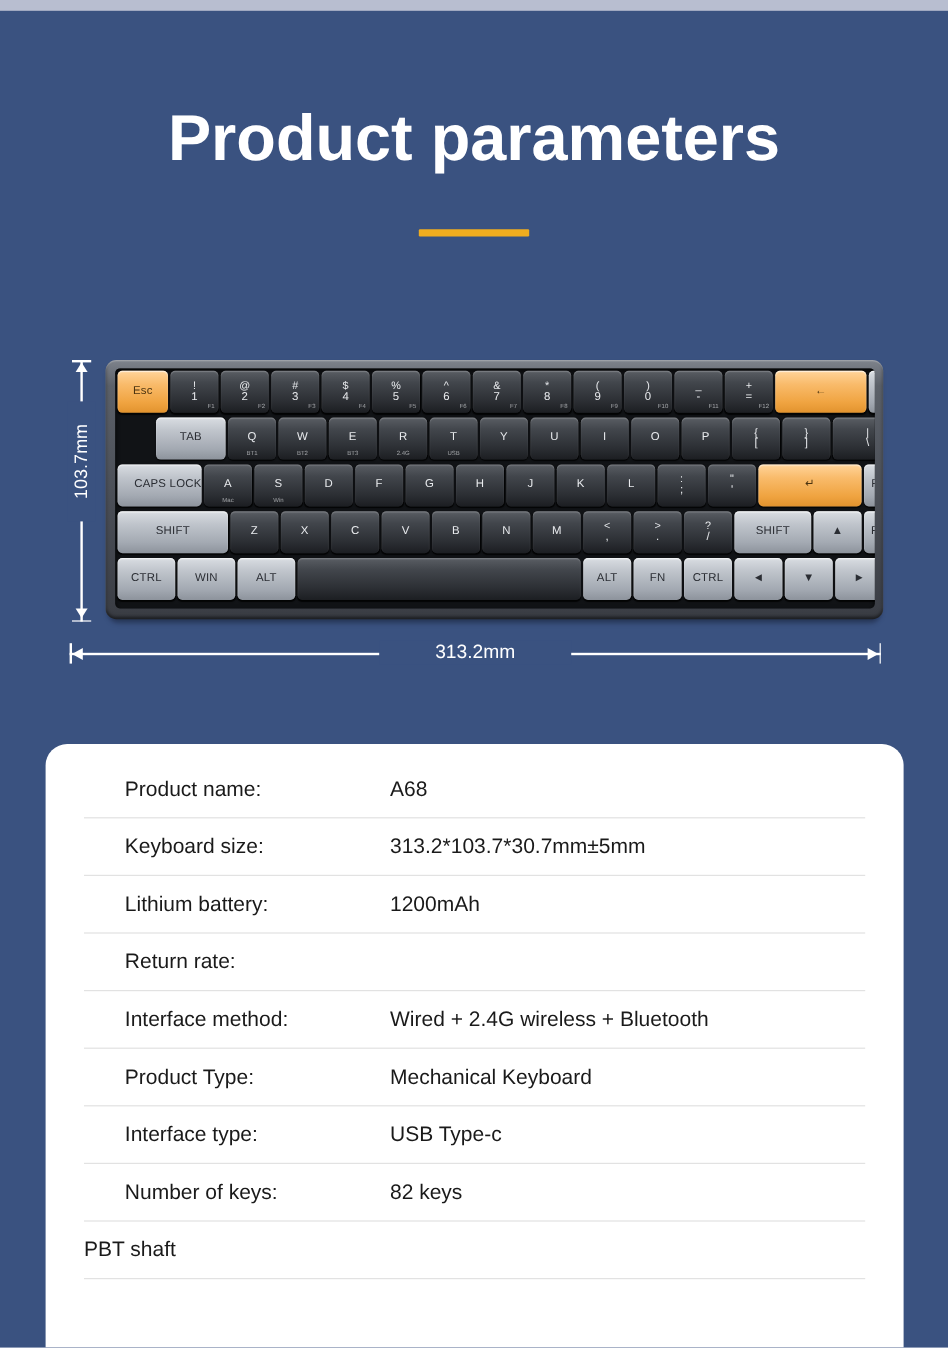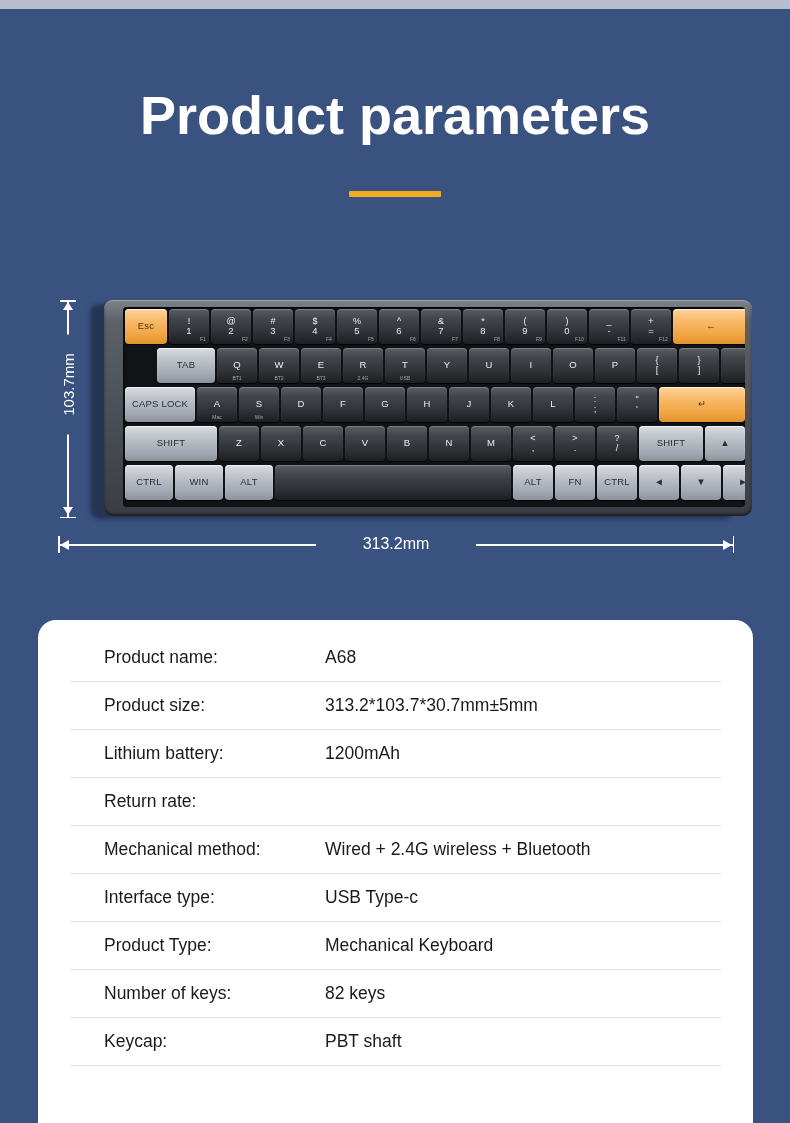--- a/index.html
+++ b/index.html
@@ -150,26 +150,26 @@
   .kb-shadow {
     position: absolute;
     left: 2px; top: 4px;
     width: 644px; height: 215px;
     background: rgba(10,16,32,0.45);
     border-radius: 9px;
     filter: blur(2px);
   }
   .kb-case {
     position: absolute;
-    left: 16px; top: 0;
+    left: 0; top: 0;
     width: 648px; height: 216px;
     border-radius: 9px;
     background: linear-gradient(180deg,#7e838c 0%,#5c6169 10%,#4a4e56 55%,#3a3d44 100%);
     box-sizing: border-box;
-    padding: 7px 7px 9px 19px;
+    padding: 7px 7px 9px 8px;
     box-shadow: inset 0 1px 1px rgba(255,255,255,0.30),
                 inset 0 -2px 3px rgba(0,0,0,0.55);
   }
   .kb-plate {
     position: relative;
     width: 100%;
     height: 100%;
     background: #111316;
     border-radius: 4px;
     box-shadow: inset 0 2px 4px rgba(0,0,0,0.85);
@@ -429,21 +429,21 @@
               <div class="top">}</div>
               <div class="bot">]</div>
             </div>
             <div class="key dark" style="width: 58px;">
               <div class="top">|</div>
               <div class="bot">\</div>
             </div>
             <div class="key light mod-label" style="width: 40px;"></div>
           </div>
           <div class="kb-row">
-            <div class="key light mod-label" style="width: 70px;">
+            <div class="key light mod-label" style="width: 70px; align-items: flex-end;">
               <div class="main">CAPS LOCK</div>
             </div>
             <div class="key dark" style="width: 40px;">
               <div class="main">A</div>
               <div class="sub-c">Mac</div>
             </div>
             <div class="key dark" style="width: 40px;">
               <div class="main">S</div>
               <div class="sub-c">Win</div>
             </div>
@@ -573,46 +573,45 @@
     <div class="label">313.2mm</div>
   </div>
 
   <div class="spec-card">
     <div id="spec-rows">
         <div class="spec-row">
           <div class="spec-label">Product name:</div>
           <div class="spec-value">A68</div>
         </div>
         <div class="spec-row">
-          <div class="spec-label">Product size:</div>
+          <div class="spec-label">Keyboard size:</div>
           <div class="spec-value">313.2*103.7*30.7mm±5mm</div>
         </div>
         <div class="spec-row">
           <div class="spec-label">Lithium battery:</div>
           <div class="spec-value">1200mAh</div>
         </div>
         <div class="spec-row">
           <div class="spec-label">Return rate:</div>
         </div>
         <div class="spec-row">
-          <div class="spec-label">Mechanical method:</div>
+          <div class="spec-label">Interface method:</div>
           <div class="spec-value">Wired + 2.4G wireless + Bluetooth</div>
+        </div>
+        <div class="spec-row">
+          <div class="spec-label">Product Type:</div>
+          <div class="spec-value">Mechanical Keyboard</div>
         </div>
         <div class="spec-row">
           <div class="spec-label">Interface type:</div>
           <div class="spec-value">USB Type-c</div>
         </div>
         <div class="spec-row">
-          <div class="spec-label">Product Type:</div>
-          <div class="spec-value">Mechanical Keyboard</div>
-        </div>
-        <div class="spec-row">
           <div class="spec-label">Number of keys:</div>
           <div class="spec-value">82 keys</div>
         </div>
         <div class="spec-row">
-          <div class="spec-label">Keycap:</div>
           <div class="spec-value">PBT shaft</div>
         </div>
       </div>
   </div>
 
 </div>
 
 </body></html>

